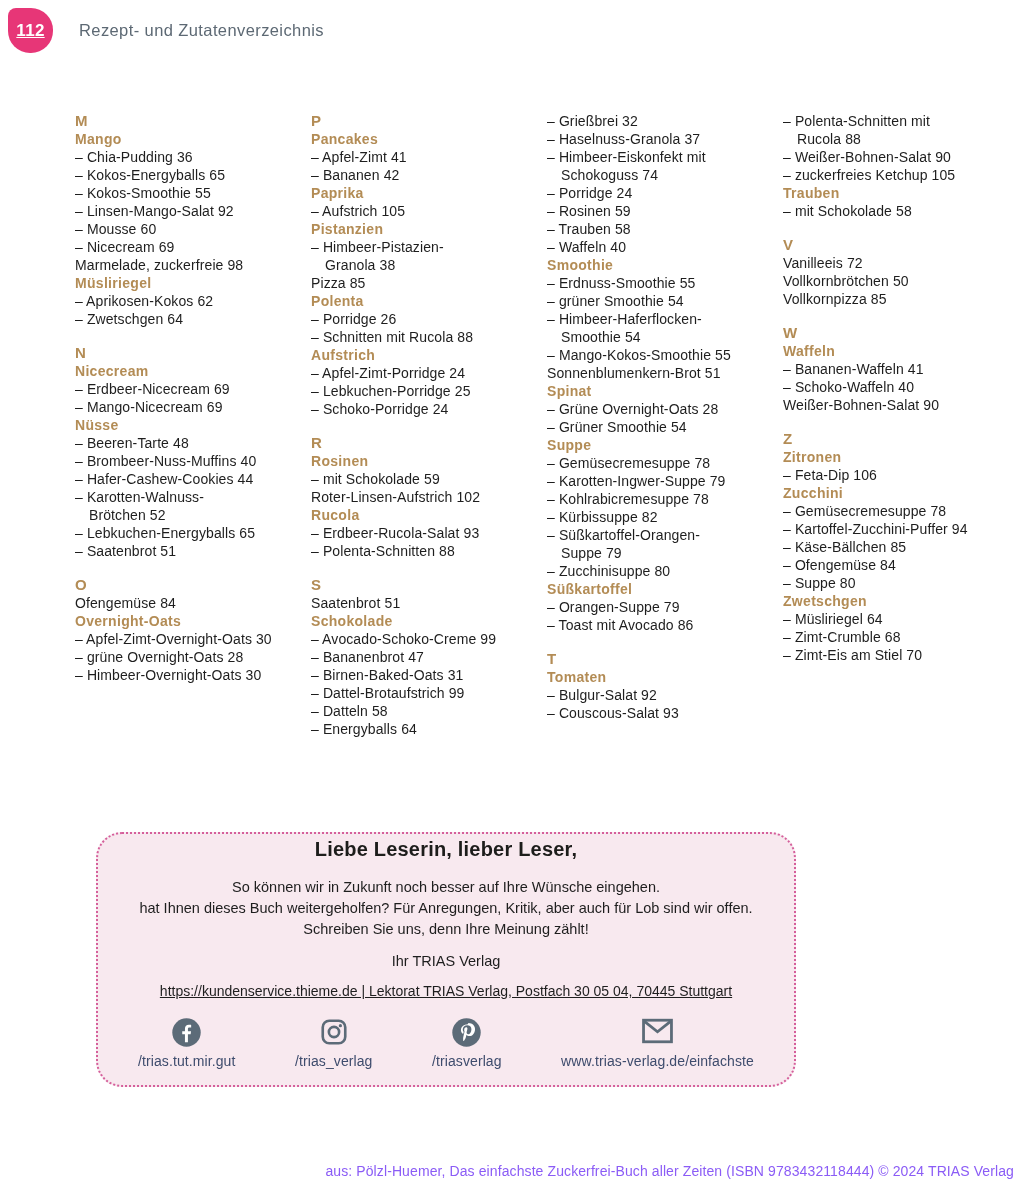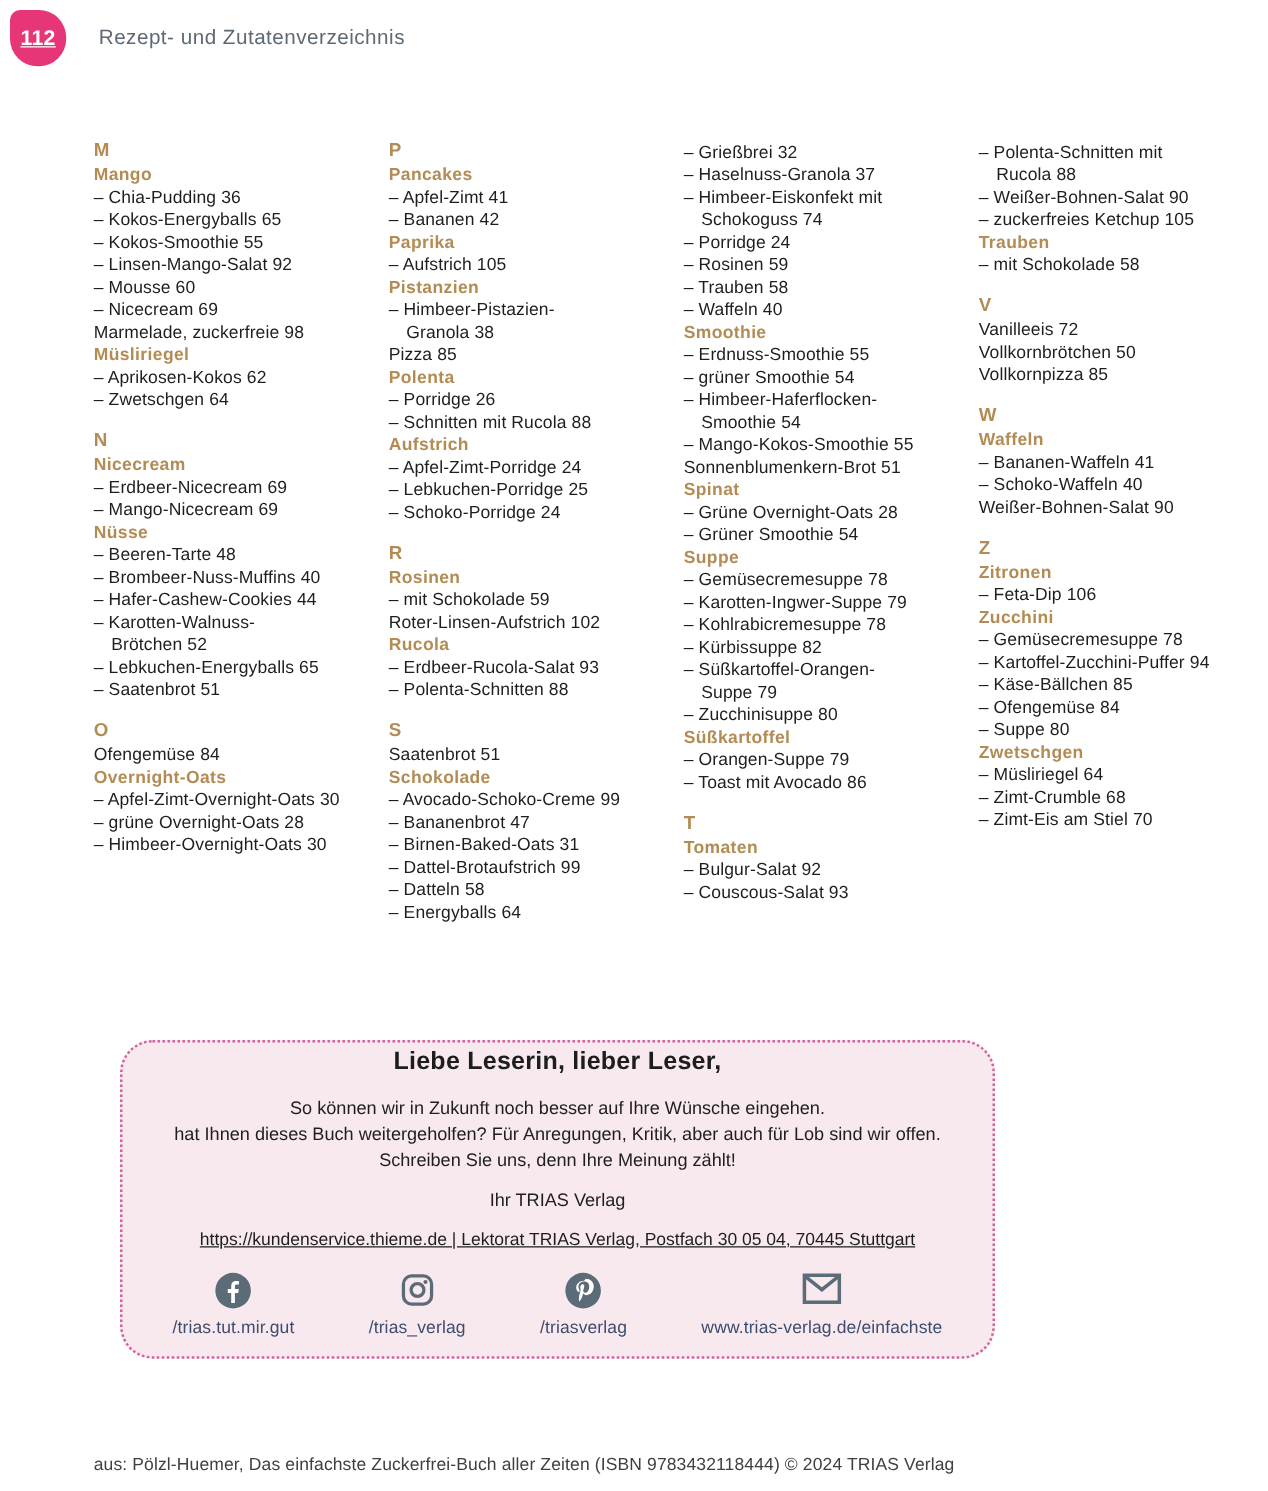--- a/index.html
+++ b/index.html
@@ -41,22 +41,22 @@
   .fb-line{font-size:14.5px;line-height:21px;}
   .fb-sign{font-size:14.5px;margin-top:13px;}
   .fb-contact{font-size:14px;margin-top:14px;text-decoration:underline;}
   .social-row{display:flex;justify-content:space-between;align-items:flex-end;margin-top:18px;padding:0 12px;}
   .soc{display:flex;flex-direction:column;align-items:center;justify-content:space-between;}
   .soc-icon{display:block;height:32px;margin-bottom:4px;}
   .soc-icon svg{display:block;}
   .soc-label{font-size:14px;color:var(--link);letter-spacing:.1px;}
   
   .footer-credit{
-    position:absolute;left:75px;top:1163px;width:939px;text-align:left;
-    font-size:14px;color:#404040;letter-spacing:.1px;
+    position:absolute;left:75px;top:1163px;width:939px;text-align:right;
+    font-size:14px;color:#8b5cf6;letter-spacing:.1px;
   }
 </style>
 </head>
 <body>
 
 <header class="page-header">
   <div class="page-badge">
     <span>112</span>
   </div>
   <h1 class="page-title">Rezept- und Zutatenverzeichnis</h1>

